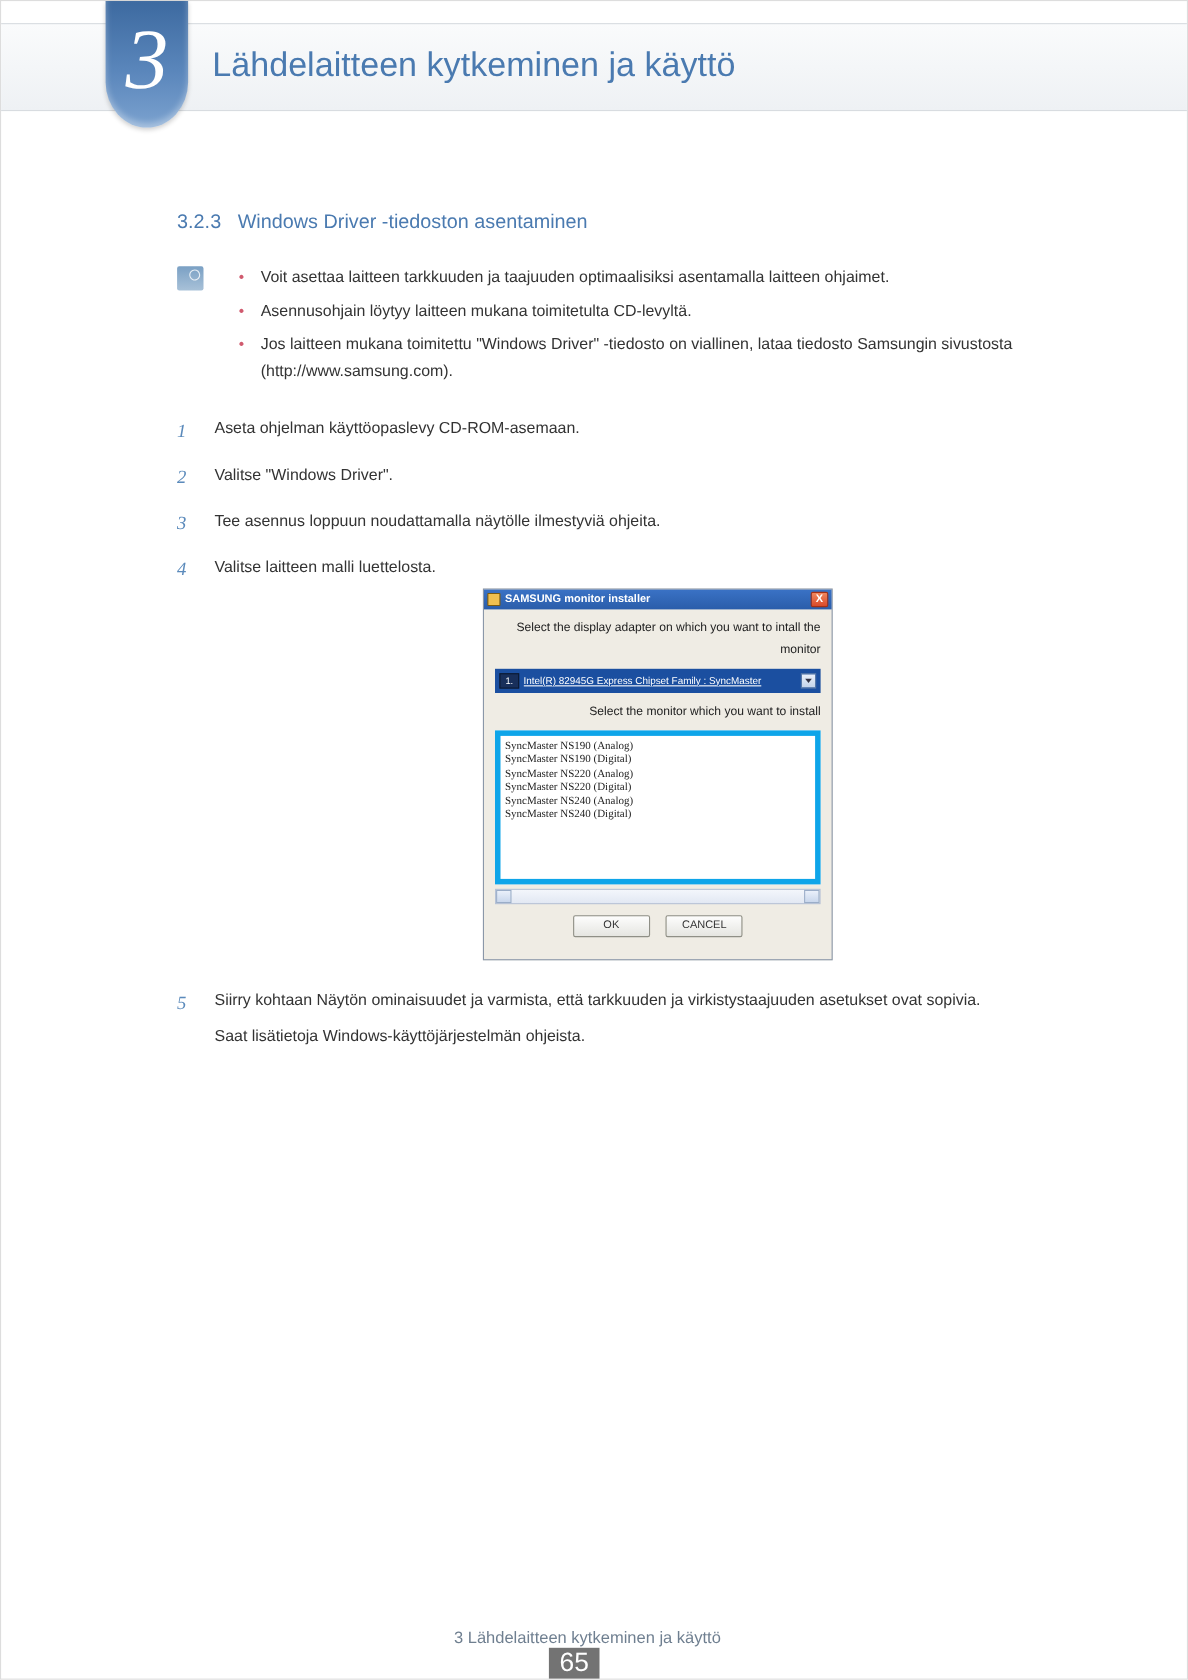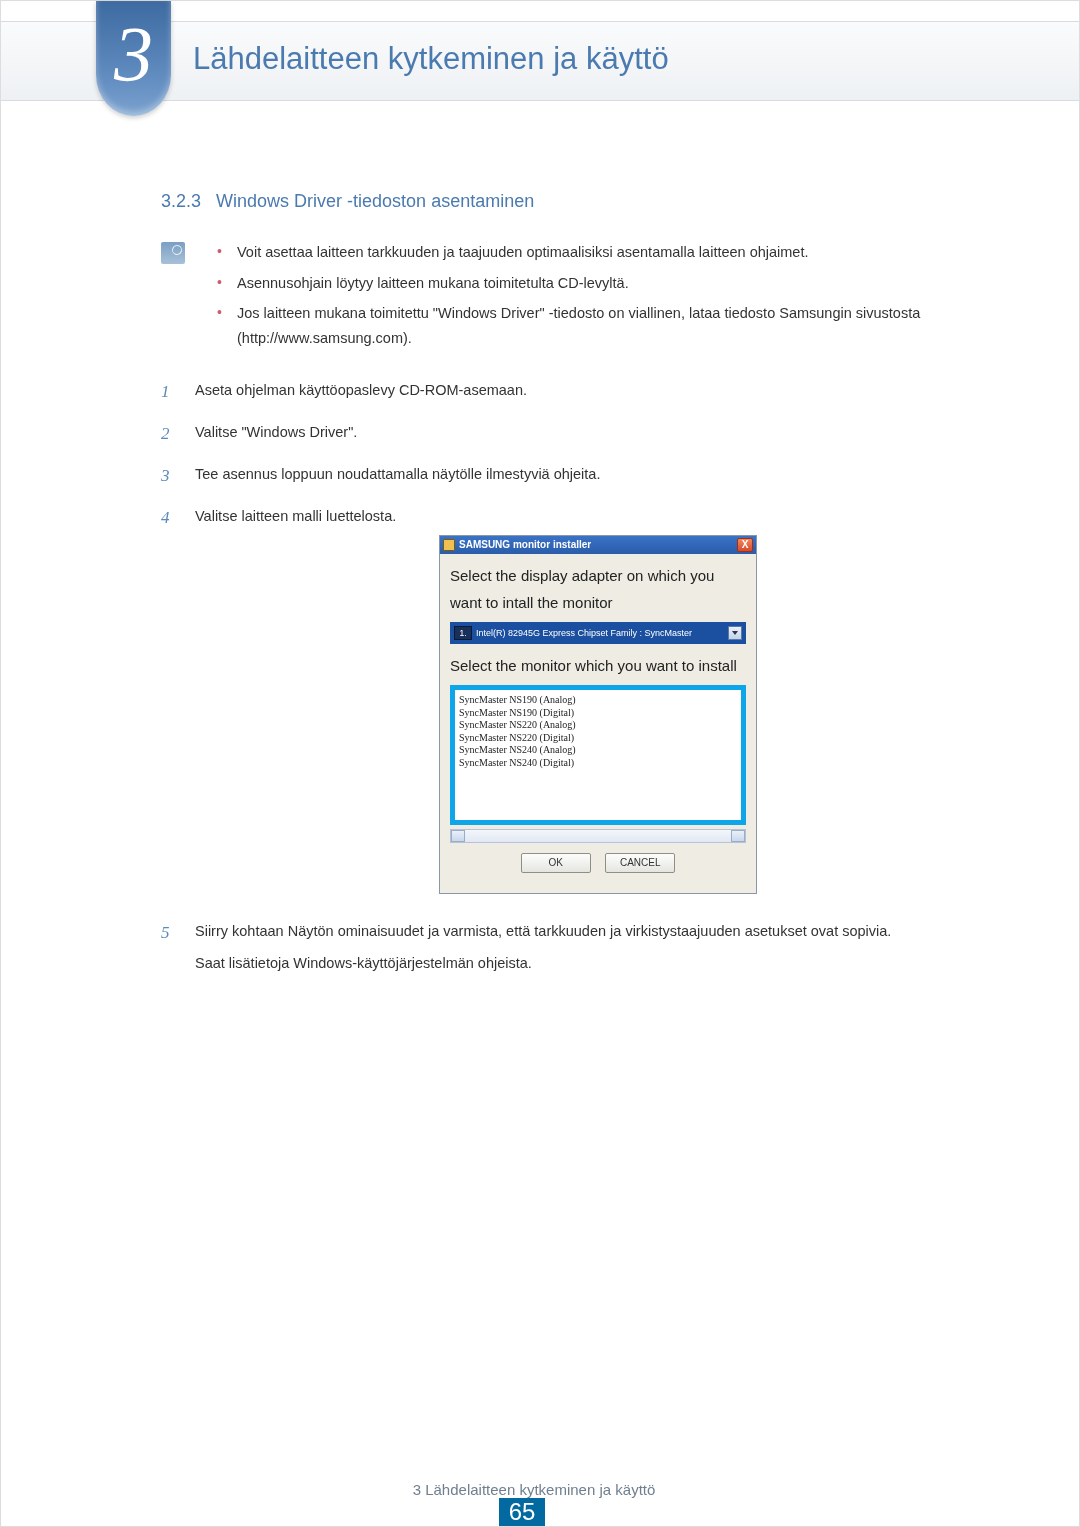--- a/index.html
+++ b/index.html
@@ -160,42 +160,42 @@
     background: linear-gradient(#f1875e, #d94a2a);
     border: 1px solid #a33016;
     border-radius: 2px;
     color: #fff;
     font-weight: bold;
     font-size: 10px;
     line-height: 12px;
     text-align: center;
   }
   .dialog-body { padding: 8px 10px; }
-  .dialog-body .lbl { text-align: left; font-size: 15px; margin-bottom: 6px; }
+  .dialog-body .lbl { text-align: right; font-size: 11px; margin-bottom: 6px; }
   .adapter-select {
     background: #1b4fa0;
     color: #fff;
     font-size: 9px;
     padding: 3px 4px;
     display: flex;
     align-items: center;
     margin-bottom: 8px;
   }
   .adapter-select .adnum {
     background:#182f5b;
     border:1px solid #0a1a34;
     color:#fff;
     width: 18px;
     height:14px;
     line-height:12px;
     text-align:center;
     margin-right:4px;
     font-size:8.5px;
   }
-  .adapter-select .adtxt { flex:1; white-space: nowrap; text-overflow: ellipsis; overflow: hidden; }
+  .adapter-select .adtxt { flex:1; white-space: nowrap; text-overflow: ellipsis; overflow: hidden; text-decoration: underline; }
   .adapter-select .dd {
     width: 14px; height: 14px;
     background: linear-gradient(#eaf0fa,#c3d3ea);
     border: 1px solid #5a7aa8;
     margin-left: 2px;
     position:relative;
   }
   .adapter-select .dd::after{
     content:""; position:absolute; left:3px; top:4px;
     border-left:3px solid transparent; border-right:3px solid transparent; border-top:4px solid #334;
@@ -257,21 +257,21 @@
     flex-direction: column;
   }
   .footer-text {
     font-size: 15px;
     color: #6f7f90;
     margin-right: 12px;
   }
   .page-number {
     width: 46px;
     height: 40px;
-    background: #0369a1;
+    background: #737373;
     color: #fff;
     font-size: 24px;
     display: flex;
     align-items: center;
     justify-content: center;
     margin-right: 36px;
   }
 </style>
 </head>
 <body>

